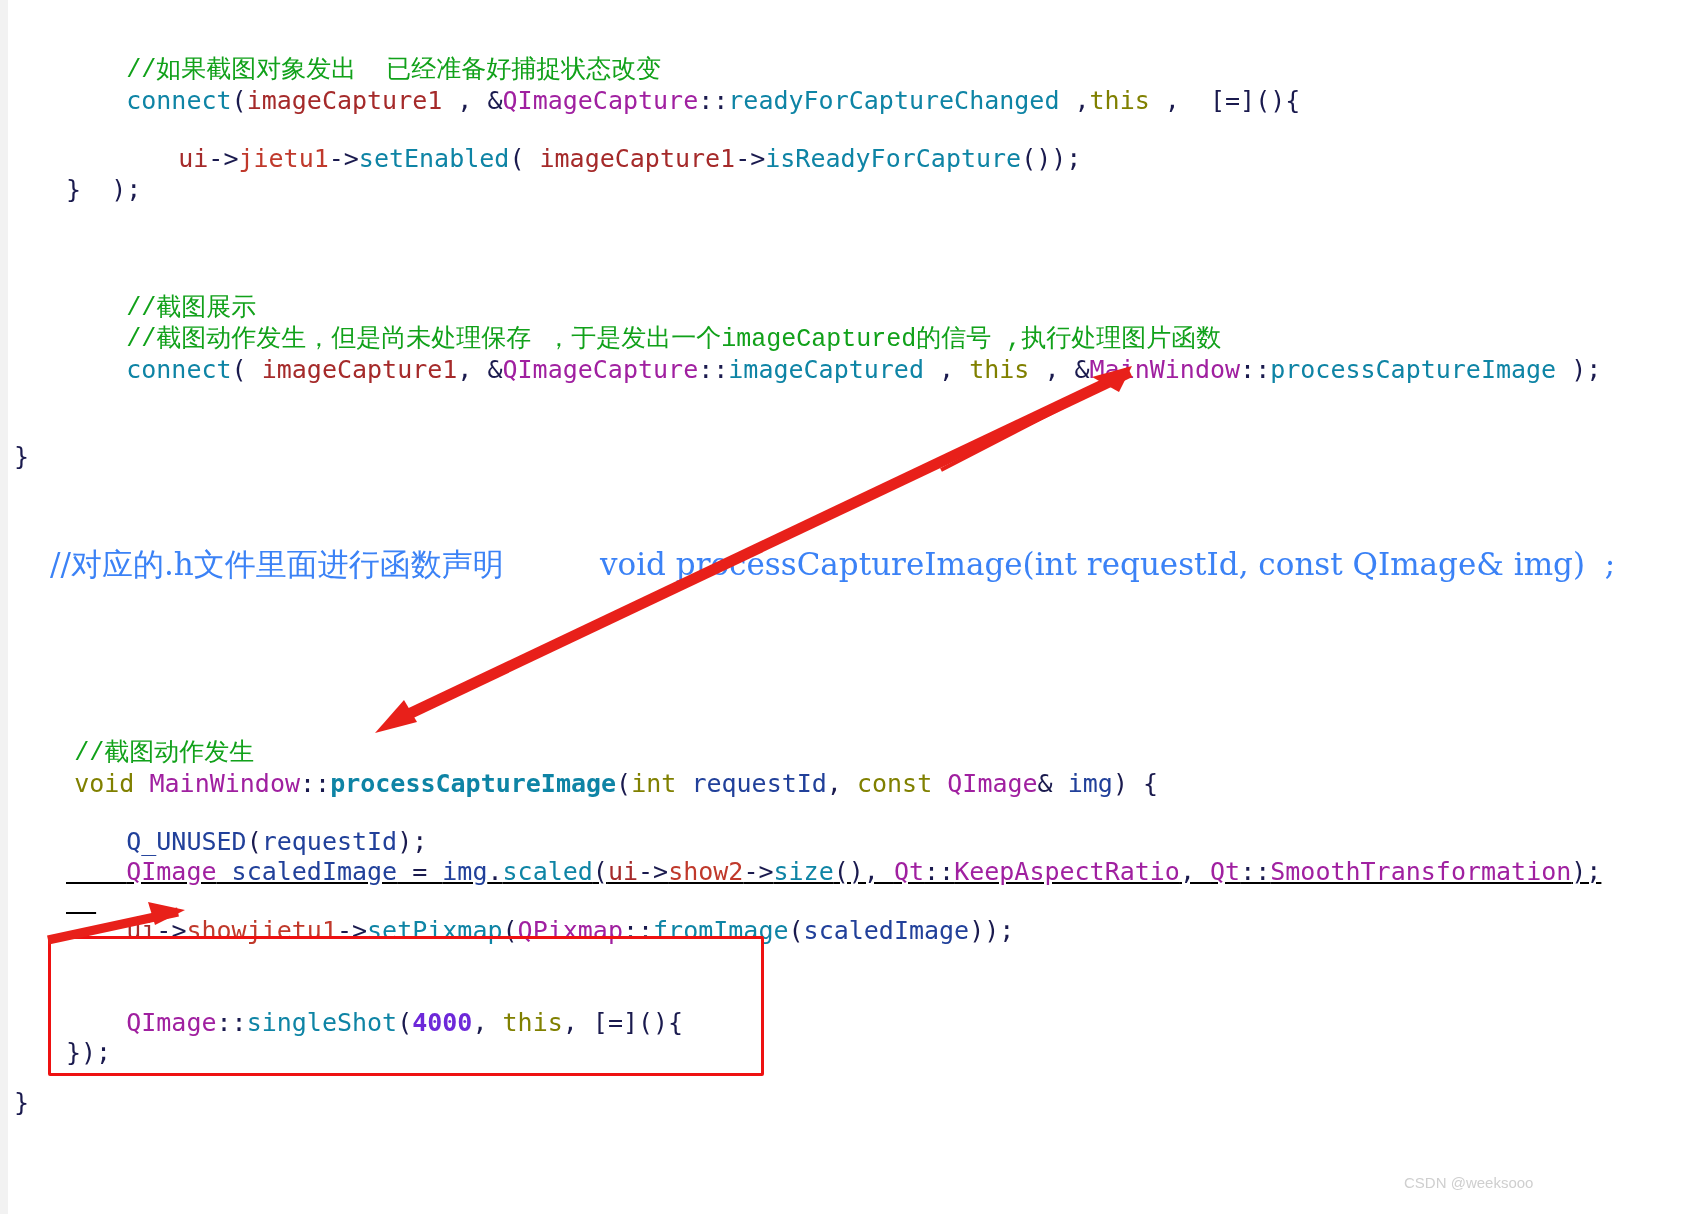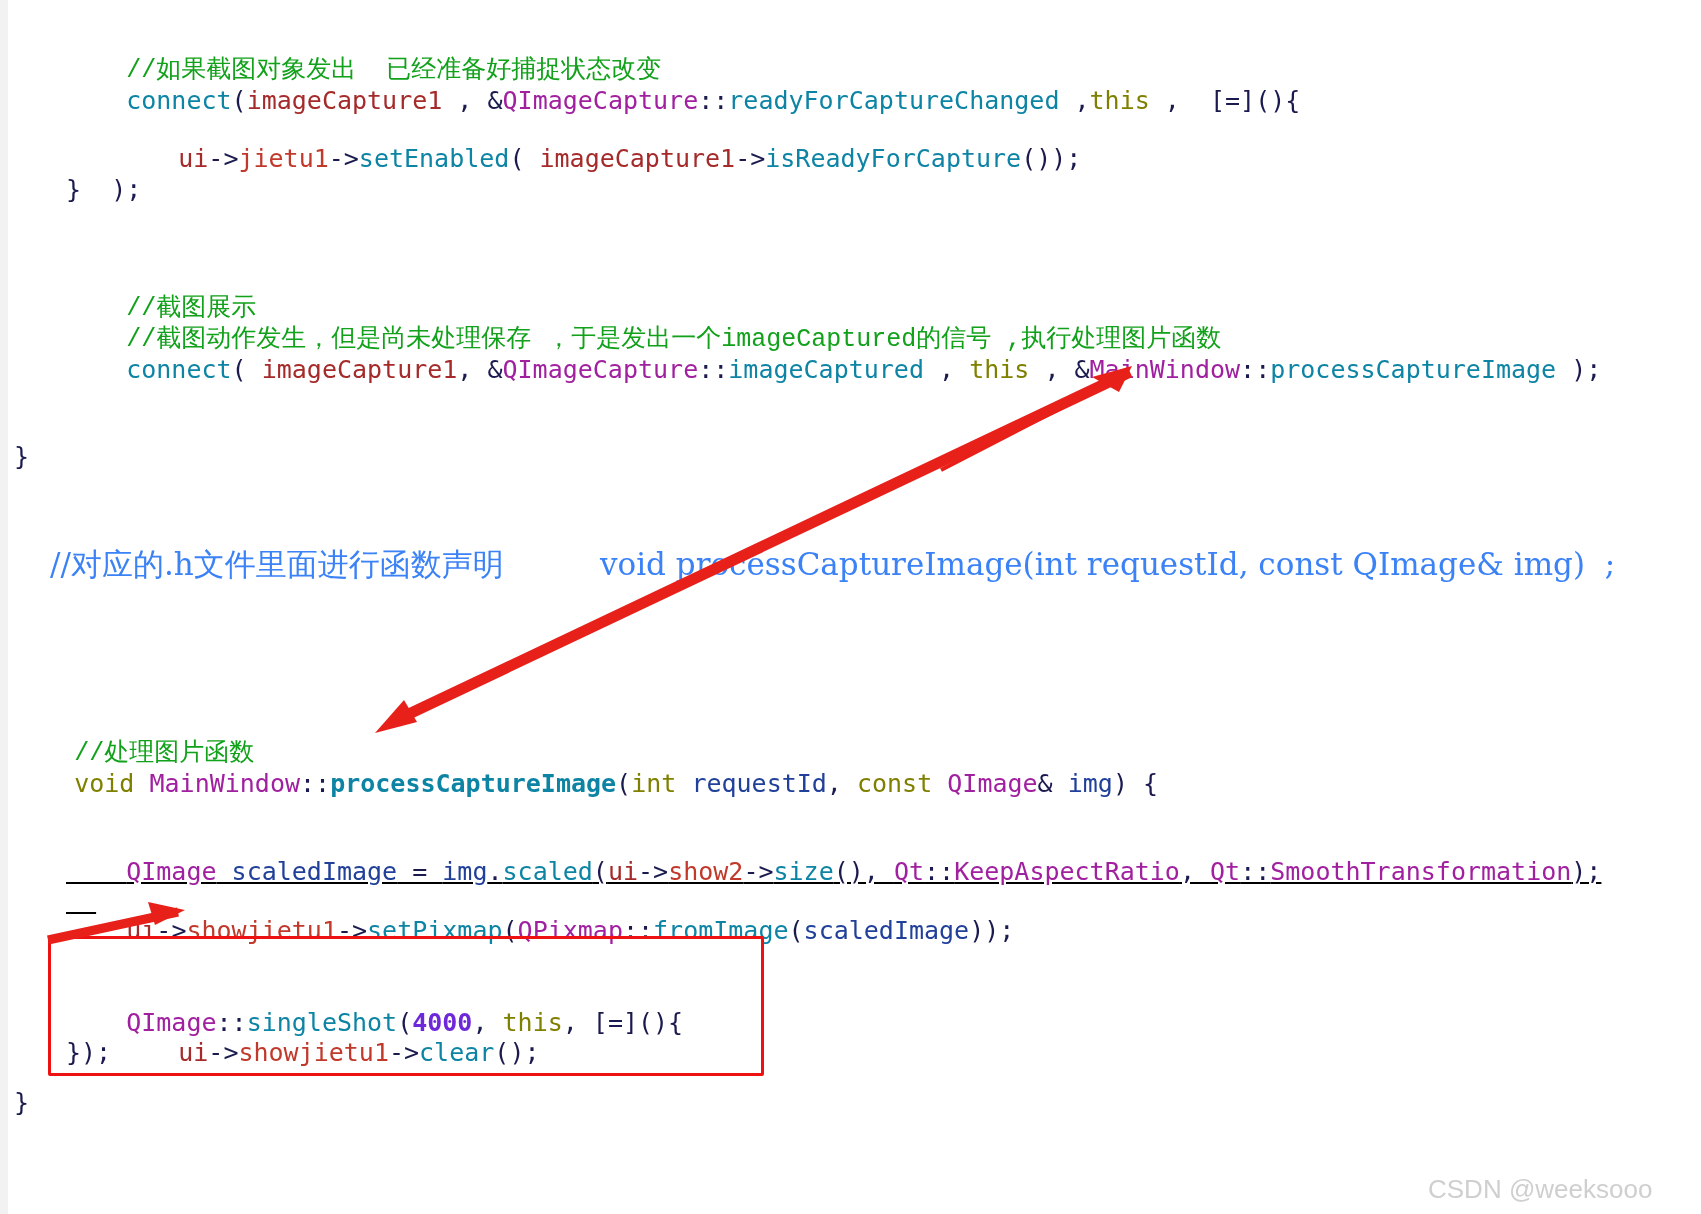--- a/index.html
+++ b/index.html
@@ -69,23 +69,22 @@
     position: absolute;
     border: 3px solid #ee1111;
     border-radius: 2px;
     background: transparent;
   }
 
   .watermark {
     position: absolute;
     font-family: "Liberation Sans", sans-serif;
     color: #cfcfcf;
-    font-size: 26px;
+    font-size: 15px;
     white-space: pre;
-    margin-left: 24px;
   }
 
   svg.arrow-layer {
     position: absolute;
     left: 0;
     top: 0;
     width: 1701px;
     height: 1214px;
     pointer-events: none;
   }
@@ -122,46 +121,46 @@
   <div class="ln" style="left:66px; top:325px;">
     <span class="c-func">connect</span><span class="c-plain">( </span><span class="c-var">imageCapture1</span><span class="c-plain">, &amp;</span><span class="c-class">QImageCapture</span><span class="c-plain">::</span><span class="c-func">imageCaptured</span><span class="c-plain"> , </span><span class="c-kw">this</span><span class="c-plain"> , &amp;</span><span class="c-class">MainWindow</span><span class="c-plain">::</span><span class="c-func">processCaptureImage</span><span class="c-plain"> );</span>
   </div>
 
   <div class="ln c-plain" style="left:14px; top:442px;">}</div>
 
   <div class="serif-green" style="left:50px; top:546px;">//对应的.h文件里面进行函数声明</div>
   <div class="serif-green" style="left:600px; top:546px;">void processCaptureImage(int requestId, const QImage&amp; img)  ;</div>
 
   <div class="ln" style="left:14px; top:707px;">
-    <span class="c-comment">//处理图片函数</span>
+    <span class="c-comment">//截图动作发生</span>
   </div>
 
   <div class="ln" style="left:14px; top:739px;">
     <span class="c-kw">void</span><span class="c-plain"> </span><span class="c-class">MainWindow</span><span class="c-plain">::</span><span class="c-func c-bold">processCaptureImage</span><span class="c-plain">(</span><span class="c-kw">int</span><span class="c-ident"> requestId</span><span class="c-plain">, </span><span class="c-kw">const</span><span class="c-plain"> </span><span class="c-class">QImage</span><span class="c-plain">&amp;</span><span class="c-ident"> img</span><span class="c-plain">) {</span>
   </div>
 
+  <div class="ln" style="left:66px; top:797px;">
+    <span class="c-ident">Q_UNUSED</span><span class="c-plain">(</span><span class="c-ident">requestId</span><span class="c-plain">);</span>
+  </div>
 
   <div class="ln" style="left:66px; top:827px;text-decoration:underline;">
     <span class="c-class">QImage</span><span class="c-ident"> scaledImage</span><span class="c-plain"> = </span><span class="c-ident">img</span><span class="c-plain">.</span><span class="c-func">scaled</span><span class="c-plain">(</span><span class="c-var">ui</span><span class="c-plain">-&gt;</span><span class="c-var2">show2</span><span class="c-plain">-&gt;</span><span class="c-func">size</span><span class="c-plain">(), </span><span class="c-class">Qt</span><span class="c-plain">::</span><span class="c-class">KeepAspectRatio</span><span class="c-plain">, </span><span class="c-class">Qt</span><span class="c-plain">::</span><span class="c-class">SmoothTransformation</span><span class="c-plain">);</span>
   </div>
 
   <div class="ln" style="left:66px; top:886px;">
     <span class="c-var">ui</span><span class="c-plain">-&gt;</span><span class="c-var2">showjietu1</span><span class="c-plain">-&gt;</span><span class="c-func">setPixmap</span><span class="c-plain">(</span><span class="c-class">QPixmap</span><span class="c-plain">::</span><span class="c-func">fromImage</span><span class="c-plain">(</span><span class="c-ident">scaledImage</span><span class="c-plain">));</span>
   </div>
 
   <div class="red-box" style="left:48px; top:936px; width:710px; height:134px;"></div>
 
 
   <div class="ln" style="left:66px; top:978px;">
     <span class="c-class">QImage</span><span class="c-plain">::</span><span class="c-func">singleShot</span><span class="c-plain">(</span><span class="c-num">4000</span><span class="c-plain">, </span><span class="c-kw">this</span><span class="c-plain">, [=](){</span>
   </div>
 
-  <div class="ln" style="left:118px; top:1008px;">
-    <span class="c-var">ui</span><span class="c-plain">-&gt;</span><span class="c-var2">showjietu1</span><span class="c-plain">-&gt;</span><span class="c-func">clear</span><span class="c-plain">();</span>
-  </div>
 
   <div class="ln c-plain" style="left:66px; top:1038px;">});</div>
 
   <div class="ln c-plain" style="left:14px; top:1088px;">}</div>
 
 </div>
 
 <svg class="arrow-layer" viewBox="0 0 1701 1214">
 
   <g>

